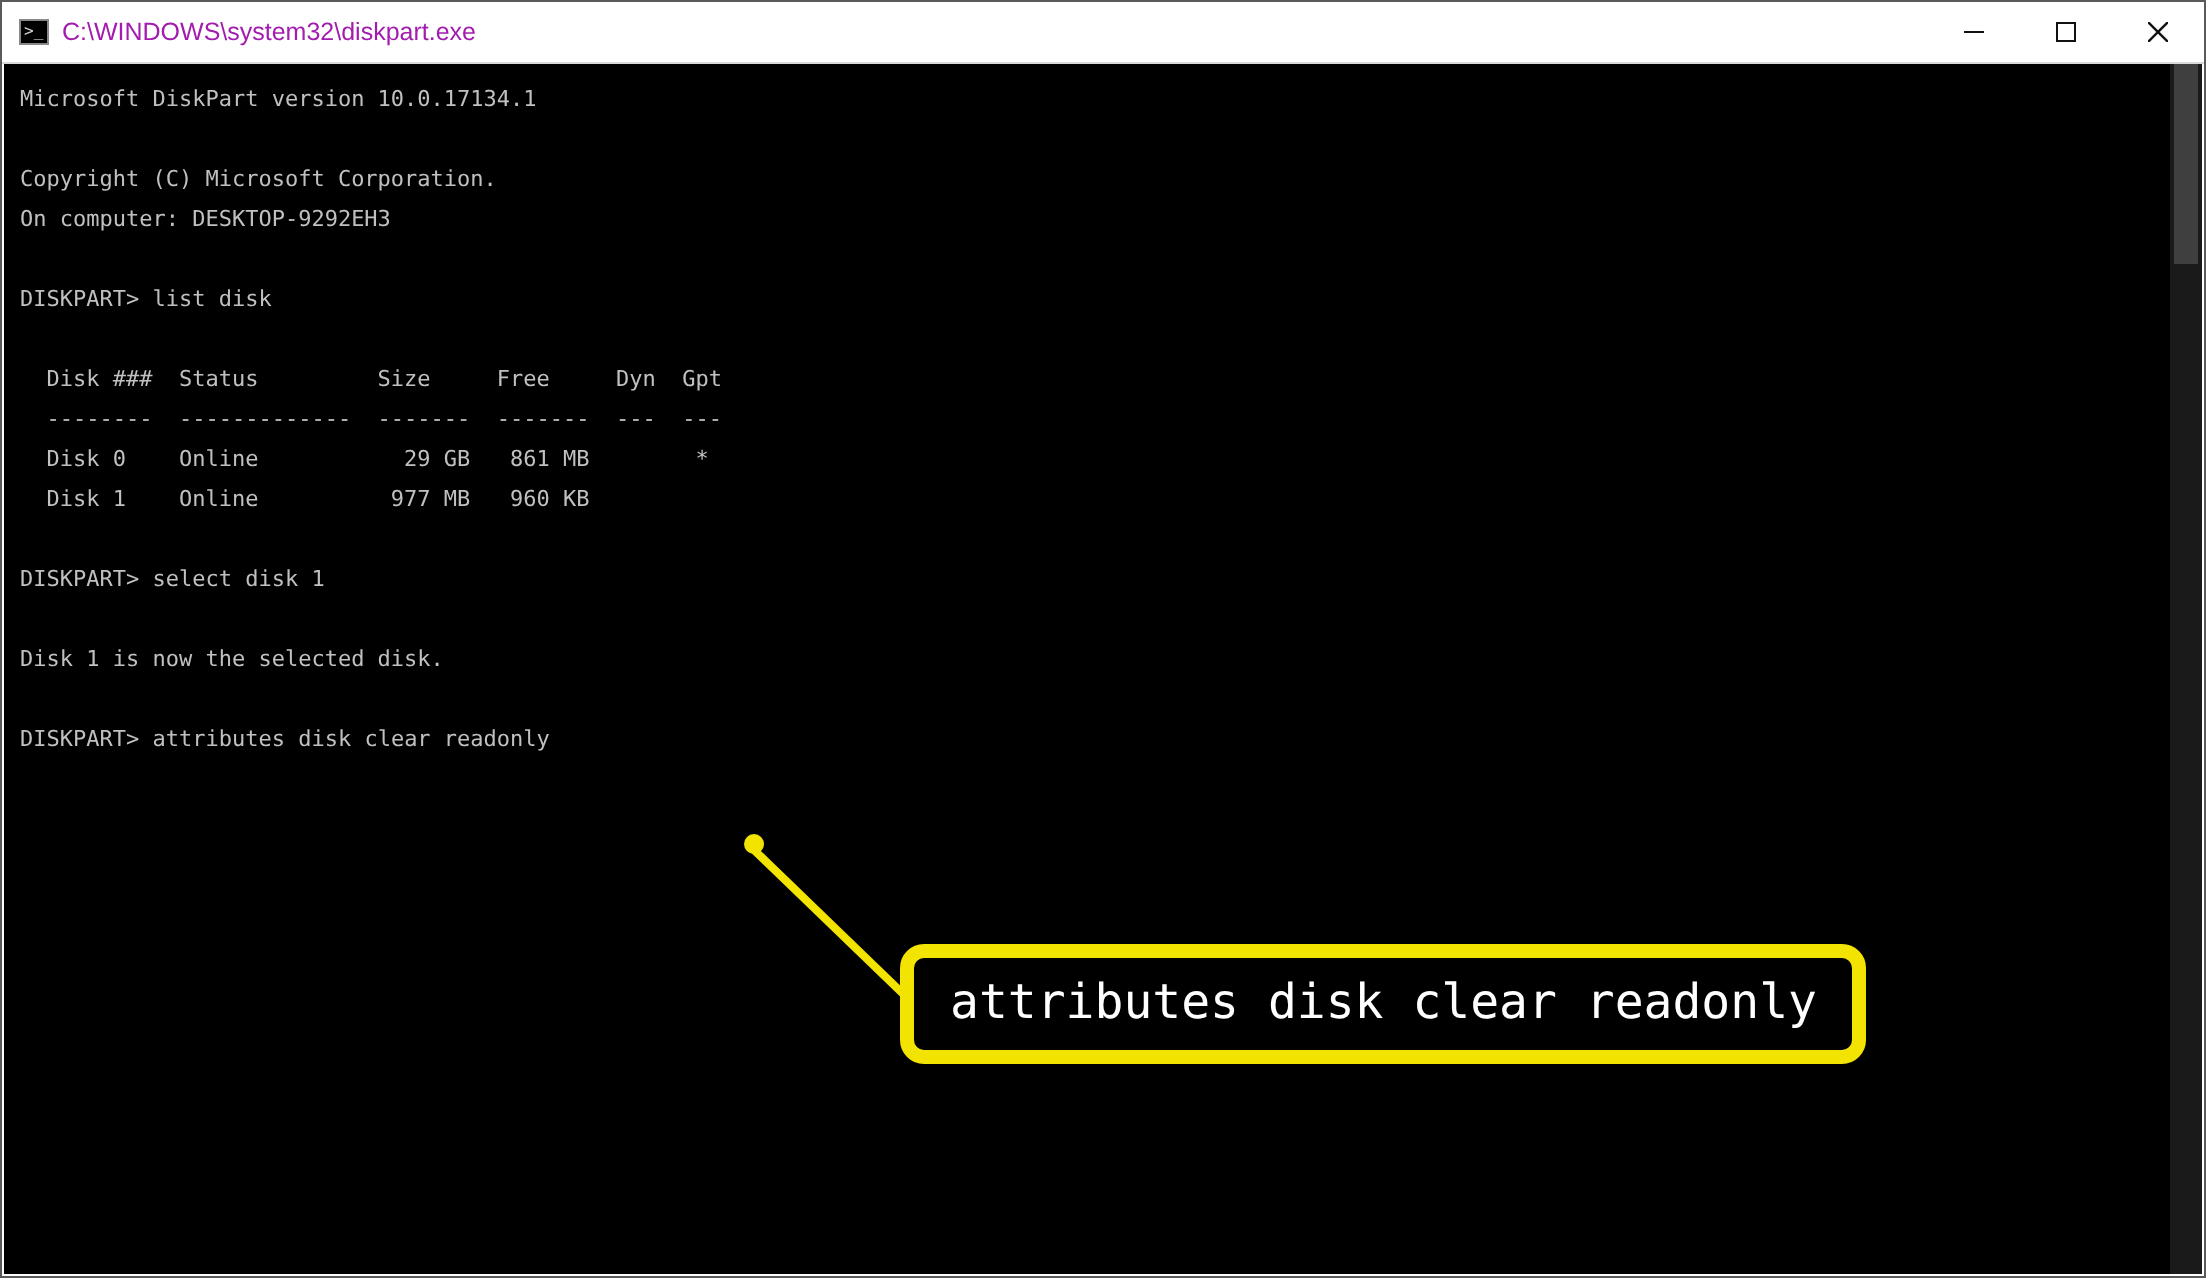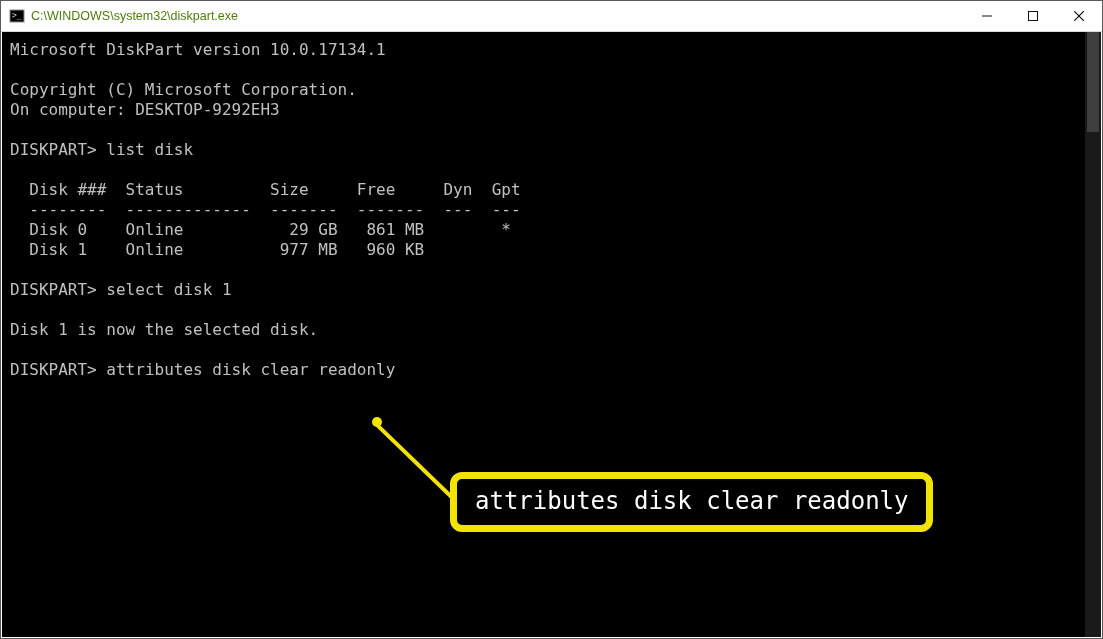--- a/index.html
+++ b/index.html
@@ -31,21 +31,21 @@
     height: 16px;
     margin: 0 6px 0 8px;
     display: inline-flex;
     align-items: center;
     justify-content: center;
   }
   .titlebar .icon svg { display:block; }
   .titlebar .title {
     flex: 1;
     font-size: 12.5px;
-    color: #4d7c0f;
+    color: #a21caf;
     white-space: nowrap;
     overflow: hidden;
   }
   .win-controls {
     display: flex;
     height: 100%;
   }
   .win-btn {
     width: 46px;
     height: 100%;
@@ -68,21 +68,21 @@
   .term {
     position: absolute;
     left: 0; top: 0; right: 16px; bottom: 0;
     padding: 0;
   }
   pre.console {
     margin: 0;
     padding: 8px 0 0 8px;
     color: #c0c0c0;
     font-family: Consolas, "Lucida Console", monospace;
-    font-size: 16px;
+    font-size: 11px;
     line-height: 20px;
     white-space: pre;
   }
   .scrollbar {
     position: absolute;
     top: 0;
     right: 0;
     width: 16px;
     bottom: 0;
     background: #1a1a1a;

